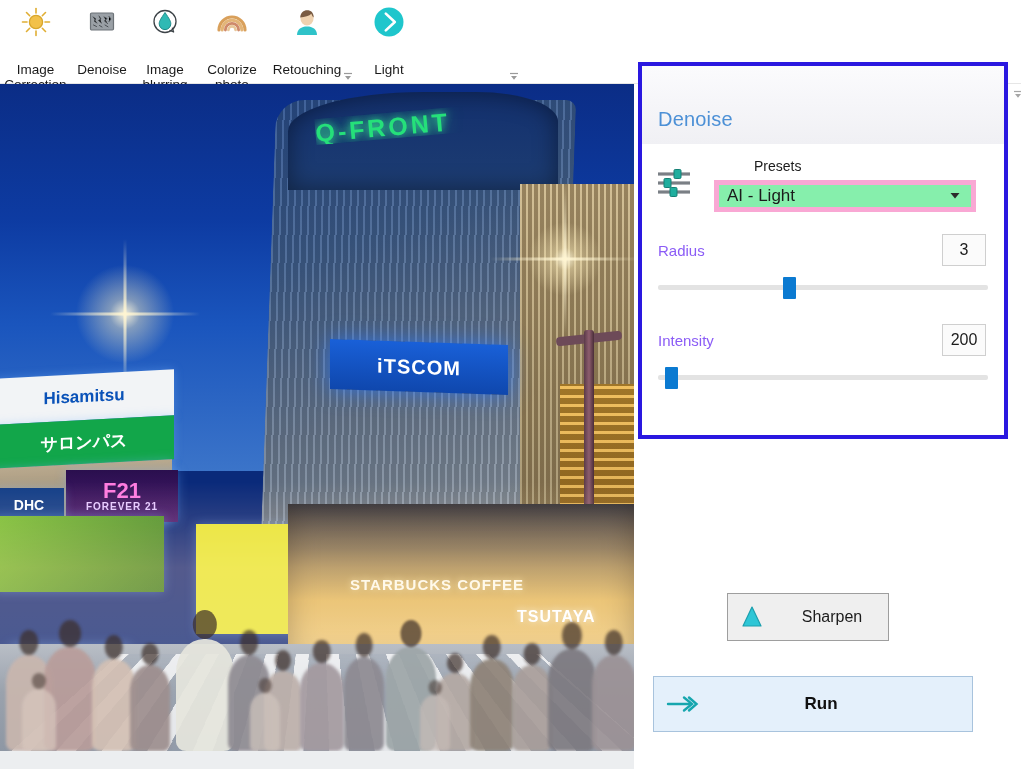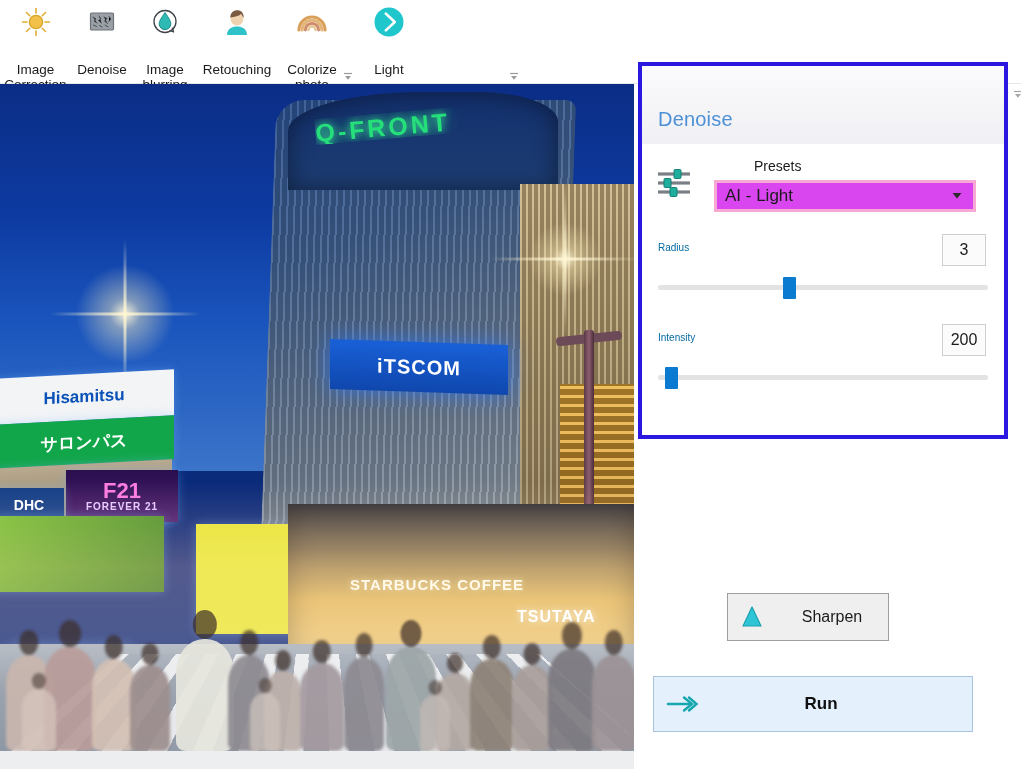--- a/index.html
+++ b/index.html
@@ -348,22 +348,22 @@
     position: absolute;
     left: 72px; top: 16px;
     font-size: 14px;
     color: #1b1b1b;
     margin-left: 40px;
   }
   .presets-select {
     position: absolute;
     left: 72px; top: 38px;
     width: 262px; height: 32px;
-    border: 3px solid #f9a8d4;
-    background: #d946ef;
+    border: 5px solid #f9a8d4;
+    background: #86efac;
     box-sizing: border-box;
     display: flex; align-items: center;
     padding: 0 8px;
     font-size: 17px;
     color: #1b1b1b;
   }
   .presets-select .caret {
     margin-left: auto;
     margin-right: 2px;
   }
@@ -373,22 +373,22 @@
     left: 0;
     width: 100%;
     height: 76px;
   }
   .param.radius { top: 168px; }
   .param.intensity { top: 258px; }
 
   .param-label {
     position: absolute;
     left: 16px; top: 8px;
-    font-size: 10px;
-    color: #0369a1;
+    font-size: 15px;
+    color: #8b5cf6;
   }
   .param-value {
     position: absolute;
     right: 18px; top: 0;
     width: 44px; height: 32px;
     border: 1px solid #cfcfcf;
     background: #fbfbfb;
     box-sizing: border-box;
     display: flex; align-items: center; justify-content: center;
     font-size: 16px;
@@ -526,44 +526,44 @@
             <svg width="34" height="34" viewBox="0 0 34 34">
               <circle cx="17" cy="16.5" r="11" fill="none" stroke="#3d4348" stroke-width="1.3"></circle>
               <path d="M17 7.5 C21 13.5 22.8 16 22.8 18.8 A5.8 5.8 0 0 1 11.2 18.8 C11.2 16 13 13.5 17 7.5 Z" fill="#2fb9b4" stroke="#1f8d8a" stroke-width="1"></path>
               <path d="M22 25.5 L25.6 27 L24.4 23.2" fill="none" stroke="#3d4348" stroke-width="1.3" stroke-linecap="round" stroke-linejoin="round"></path>
             </svg>
           </span>
           <span class="rb-label">Image
 blurring</span>
         </div>
 
-        <div class="rb-item" style="width:80px">
-          <span class="rb-icon">
-            <svg width="34" height="34" viewBox="0 0 34 34">
-              <path d="M10.5 12.5 a6.5 6.5 0 0 1 13 0 v1.5 a6.5 6.5 0 0 1 -13 0 z" fill="#efd2b0"></path>
-              <path d="M10.2 12.6 c0.4 -5.4 3.4 -7.4 6.9 -7.4 c4 0 6.6 2.6 6.6 7.2 c-1.2 -0.6 -2 -2.2 -2.3 -3.6 c-2.1 2.2 -6.6 3.1 -11.2 3.8 z" fill="#7a5b42"></path>
-              <path d="M7 30 c0 -6 4.5 -8.6 10 -8.6 c5.5 0 10 2.6 10 8.6 z" fill="#2fc3c9"></path>
-            </svg>
-          </span>
-          <span class="rb-label">Retouching</span>
-        </div>
-
         <div class="rb-item" style="width:70px">
           <span class="rb-icon">
             <svg width="34" height="34" viewBox="0 0 34 34">
               <g fill="none" stroke-linecap="round">
                 <path d="M4 25 a13 13 0 0 1 26 0" stroke="#d9a05b" stroke-width="3.2"></path>
                 <path d="M7.2 25 a9.8 9.8 0 0 1 19.6 0" stroke="#e3b578" stroke-width="3"></path>
                 <path d="M10.4 25 a6.6 6.6 0 0 1 13.2 0" stroke="#cf8a6a" stroke-width="2.8"></path>
                 <path d="M13.4 25 a3.6 3.6 0 0 1 7.2 0" stroke="#e8c79a" stroke-width="2.6"></path>
               </g>
             </svg>
           </span>
           <span class="rb-label">Colorize
 photo</span>
+        </div>
+
+        <div class="rb-item" style="width:80px">
+          <span class="rb-icon">
+            <svg width="34" height="34" viewBox="0 0 34 34">
+              <path d="M10.5 12.5 a6.5 6.5 0 0 1 13 0 v1.5 a6.5 6.5 0 0 1 -13 0 z" fill="#efd2b0"></path>
+              <path d="M10.2 12.6 c0.4 -5.4 3.4 -7.4 6.9 -7.4 c4 0 6.6 2.6 6.6 7.2 c-1.2 -0.6 -2 -2.2 -2.3 -3.6 c-2.1 2.2 -6.6 3.1 -11.2 3.8 z" fill="#7a5b42"></path>
+              <path d="M7 30 c0 -6 4.5 -8.6 10 -8.6 c5.5 0 10 2.6 10 8.6 z" fill="#2fc3c9"></path>
+            </svg>
+          </span>
+          <span class="rb-label">Retouching</span>
         </div>
 
       </div>
       <span class="group-expand">
         <svg width="12" height="12" viewBox="0 0 12 12">
           <line x1="2" y1="3.5" x2="10" y2="3.5" stroke="#9a9a9a" stroke-width="1.2"></line>
           <path d="M3 6 L9 6 L6 9.8 Z" fill="#9a9a9a"></path>
         </svg>
       </span>
     </div>

